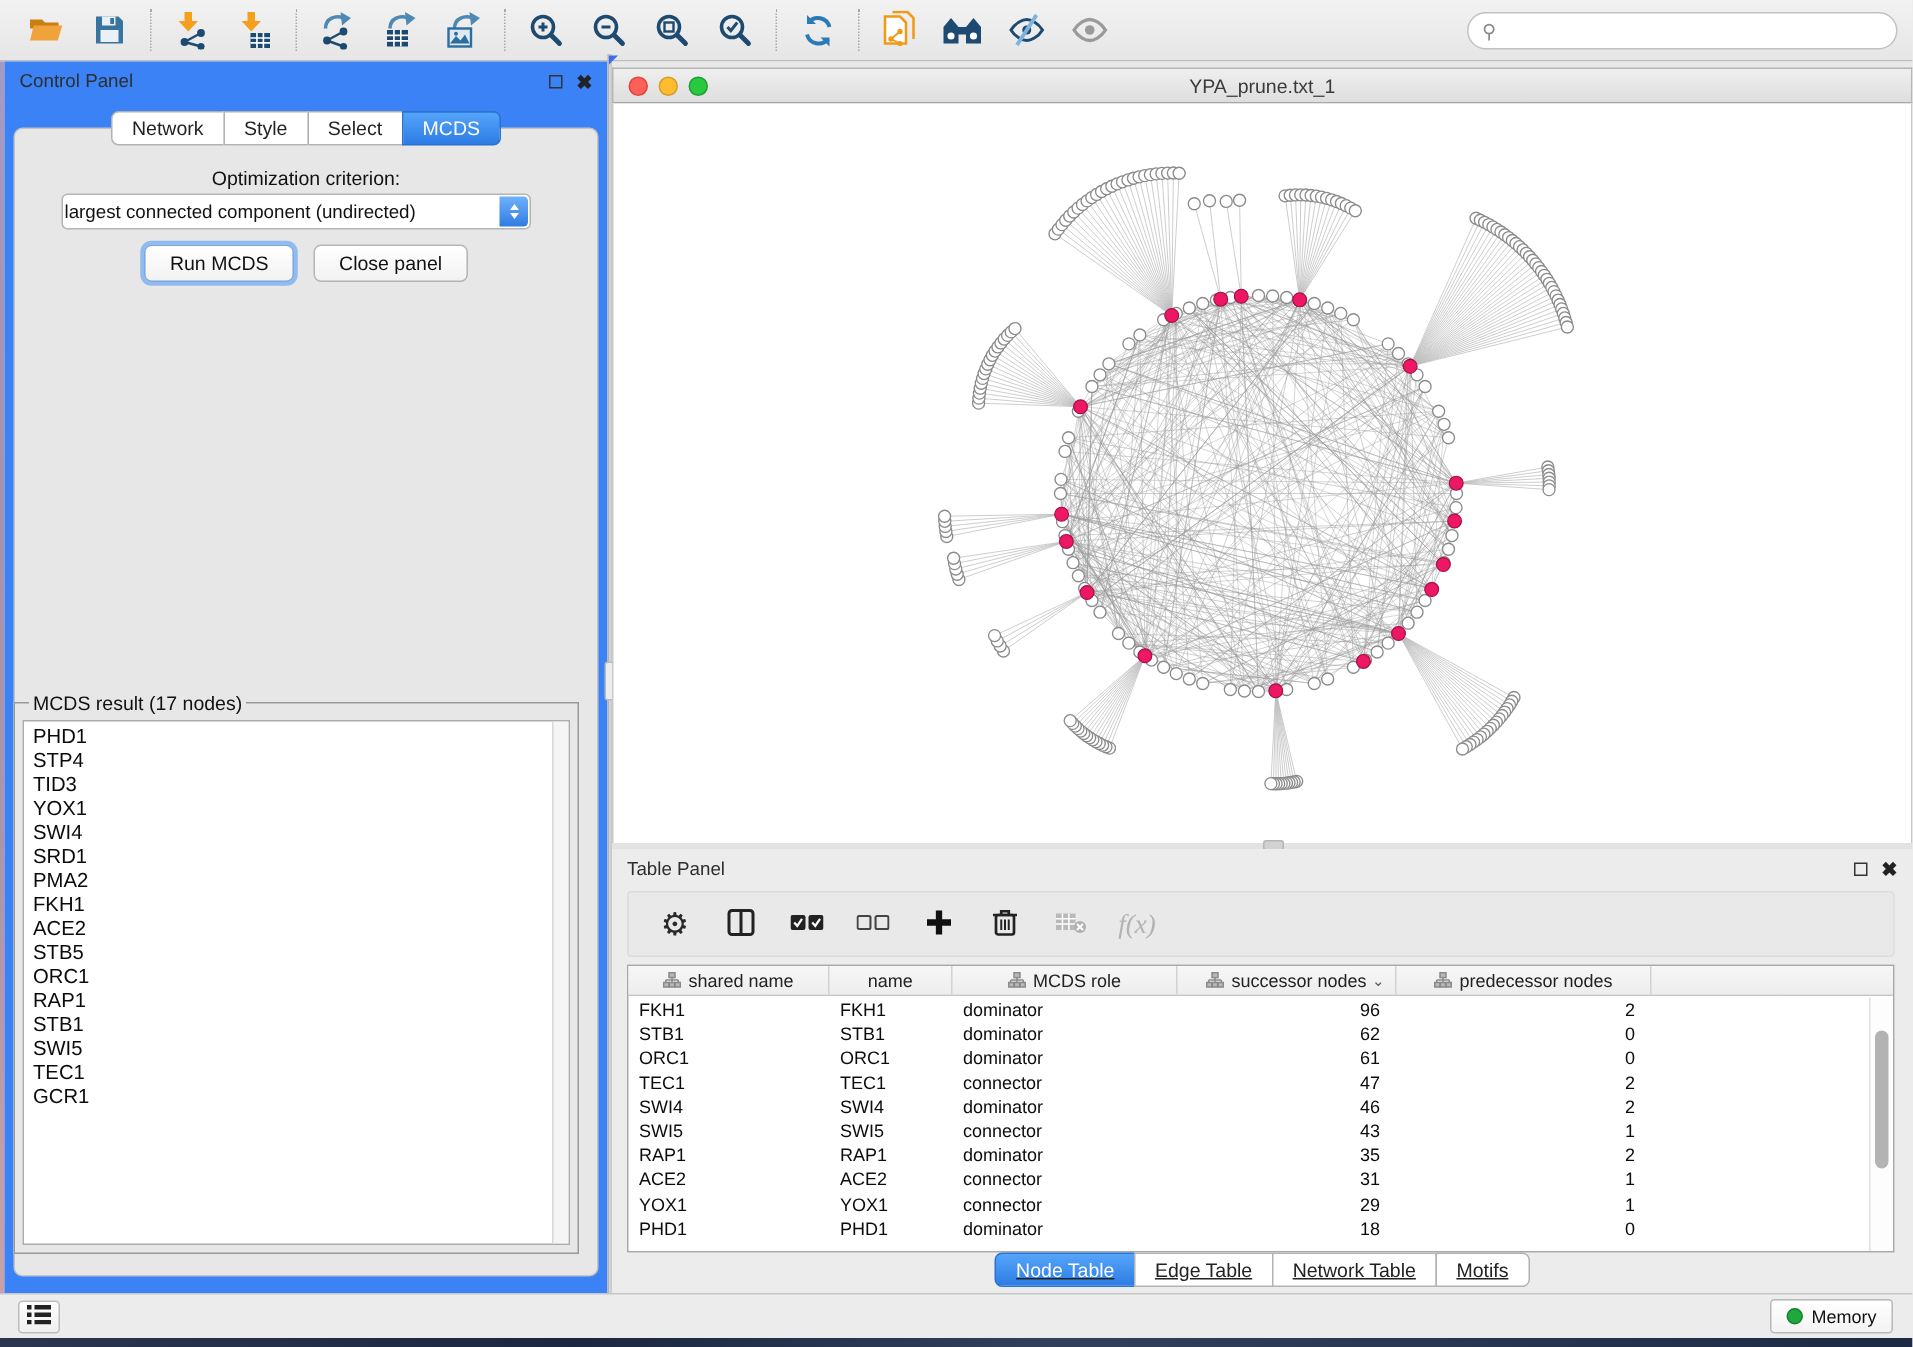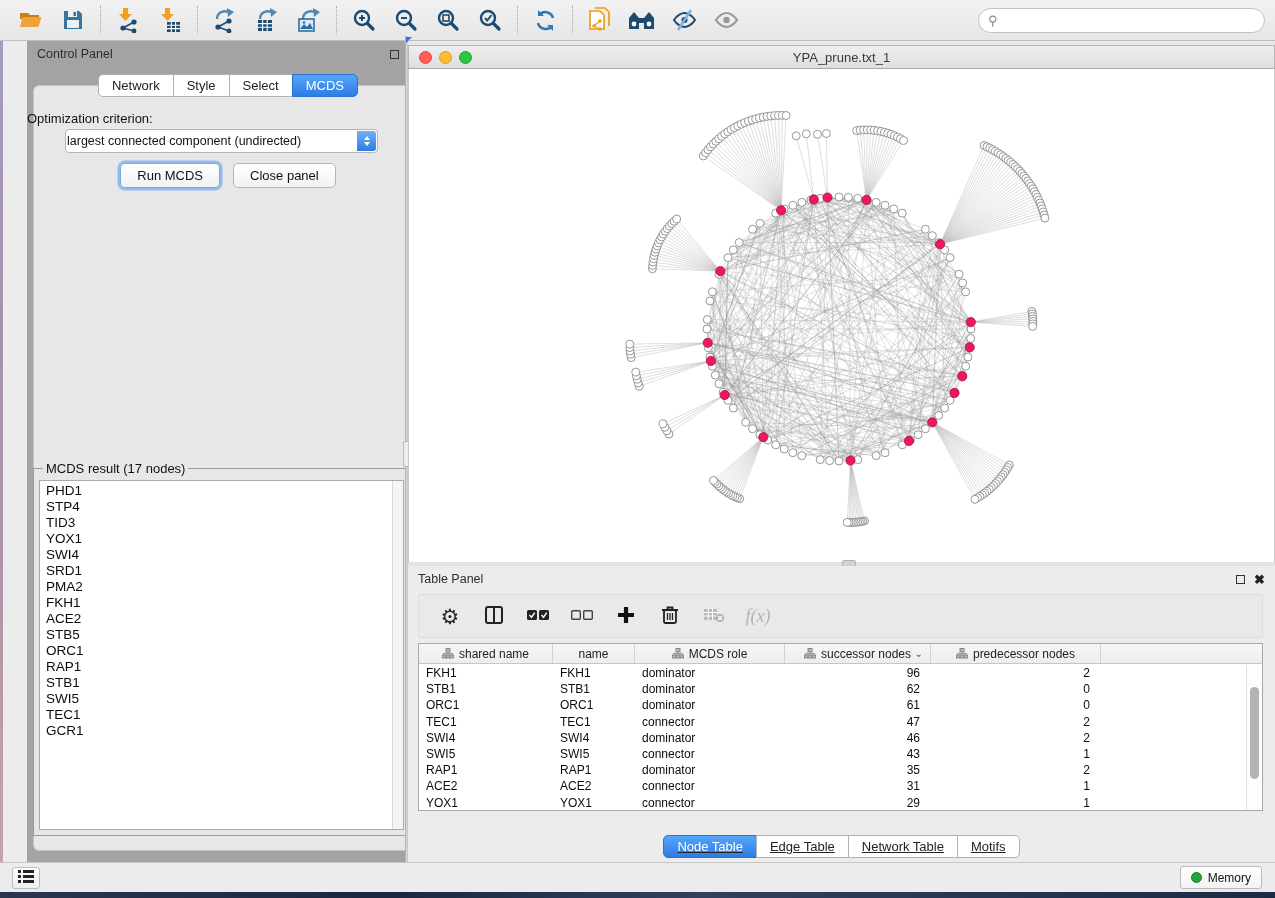--- a/index.html
+++ b/index.html
@@ -24,29 +24,29 @@
   .bottom-strip { position:absolute; left:0; top:892px; width:1275px; height:6px;
     background:linear-gradient(90deg,#2b3550,#1b2740 30%,#32405c 55%,#1d2a44); }
 
   
   .panel-header { height:26px; display:flex; align-items:center; padding:0 10px; color:#2e2e2e; font-size:12.5px; }
   .ph-icons { margin-left:auto; display:flex; align-items:center; gap:9px; }
   .float-ic { width:9px; height:9px; border:1.5px solid #333; display:inline-block; }
   .close-ic { font-size:13px; font-weight:bold; color:#222; line-height:1; }
 
   
-  .control-panel { position:absolute; left:3px; top:41px; width:402px; height:821px; background:#a3a3a3;margin-left:24px; }
+  .control-panel { position:absolute; left:3px; top:41px; width:402px; height:821px; background:#3b82f6; }
   .cp-container { position:absolute; left:6px; top:44px; width:390px; height:766px;
     background:#e7e7e7; border:1px solid #c4c4c4; border-radius:6px; }
   .seg-tabs { position:absolute; top:33px; left:0; width:100%; display:flex; justify-content:center; z-index:3; }
   .seg { background:#fff; border:1px solid #b2b2b2; margin-left:-1px; padding:3px 13px; font-size:13px; color:#222; cursor:pointer; }
   .seg:first-child { border-radius:5px 0 0 5px; margin-left:0; }
   .seg:last-child { border-radius:0 5px 5px 0; }
   .seg.active { background:linear-gradient(#55a5fa,#2d7ce5); border-color:#2b72cf; color:#fff; }
-  .opt-label { position:absolute; top:70px; width:100%; text-align:left; font-size:13px; color:#111; }
+  .opt-label { position:absolute; top:70px; width:100%; text-align:center; font-size:13px; color:#111; }
   .dropdown { position:absolute; top:88px; left:38px; width:313px; height:24px; background:#fff;
     border:1px solid #b5b5b5; border-radius:4px; font-size:12.5px; color:#111;
     display:flex; align-items:center; padding-left:1px; cursor:pointer; }
   .dd-stepper { position:absolute; right:1px; top:1px; bottom:1px; width:19px; border-radius:0 3px 3px 0;
     background:linear-gradient(#6fb2fb,#2f7ce2); display:flex; flex-direction:column; align-items:center; justify-content:center; gap:2px; }
   .dd-stepper i { width:0; height:0; border-left:3.5px solid transparent; border-right:3.5px solid transparent; display:block; }
   .dd-stepper .up { border-bottom:4.5px solid #fff; }
   .dd-stepper .dn { border-top:4.5px solid #fff; }
   .btn-row { position:absolute; top:122px; width:100%; display:flex; justify-content:center; gap:13px; }
   .pbtn { background:linear-gradient(#ffffff,#f2f2f2); border:1px solid #b5b5b5; border-radius:5px;
@@ -81,21 +81,21 @@
   .net-canvas { position:absolute; left:0; top:28px; width:867px; height:493px; background:#fff;
     border-left:1px solid #c9c9c9; border-right:1px solid #c9c9c9; }
 
   
   .table-panel { position:absolute; left:408px; top:566px; width:867px; height:296px; background:#ececec; }
   .tp-toolbar { position:absolute; left:10px; top:28px; width:845px; height:44px; background:#e9e9e9;
     border:1px solid #dcdcdc; border-radius:3px; display:flex; align-items:center; padding-left:16px; gap:14px; }
   .ttbtn { background:none; border:none; width:30px; height:34px; display:flex; align-items:center; justify-content:center; cursor:pointer; }
   .gear-g { font-size:21px; color:#2a2a2a; line-height:1; }
   .fx { font-family:"Liberation Serif",serif; font-style:italic; font-size:18px; color:#b3b3b3; }
-  .table-box { position:absolute; left:10px; top:77px; width:845px; height:168px; background:#fff; border:1px solid #a8a8a8; }
+  .table-box { position:absolute; left:10px; top:77px; width:845px; height:192px; background:#fff; border:1px solid #a8a8a8; }
   .tgrid { display:grid; grid-template-columns:134px 82px 150px 146px 170px 1fr; }
   .thead { background:linear-gradient(#f7f7f7,#ededed); border-bottom:1px solid #c6c6c6; height:20px; }
   .hcell { position:relative; display:flex; align-items:center; justify-content:center; font-size:12px; color:#222;
     border-right:1px solid #d2d2d2; gap:5px; cursor:pointer; }
   .hcell:last-child { border-right:none; }
   .hcell .sort { position:absolute; right:7px; color:#555; font-size:10px; }
   .tbody { position:absolute; left:0; top:21px; right:16px; bottom:0; overflow:hidden; }
   .trow { height:16.2px; align-items:center; cursor:default; }
   .tcell { font-size:12px; color:#0c0c0c; padding-left:7px; white-space:nowrap; overflow:hidden; }
   .tcell.num { text-align:right; padding-right:11px; }

